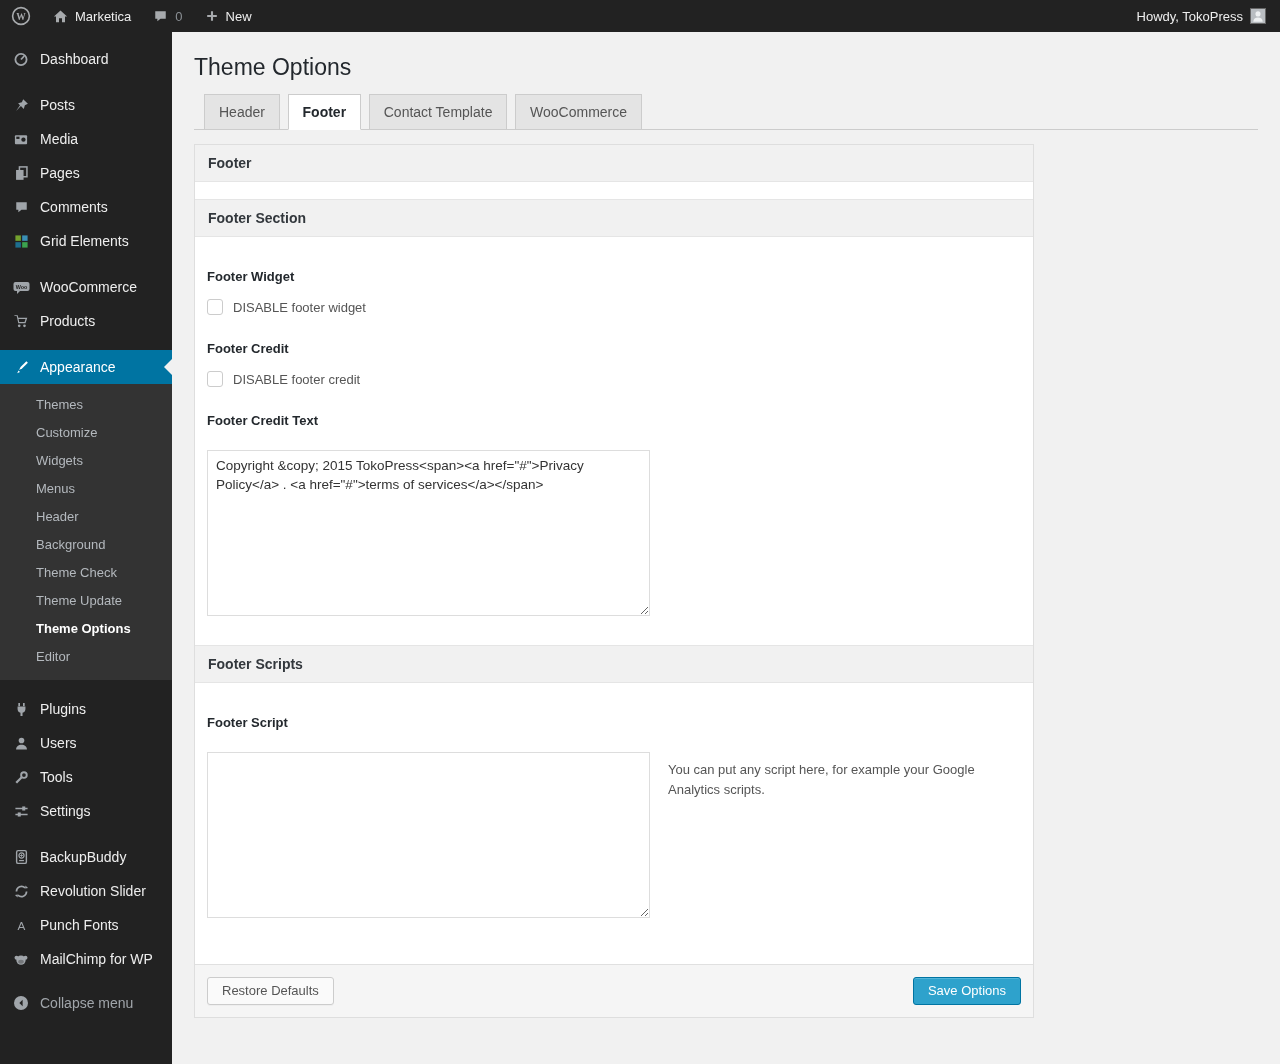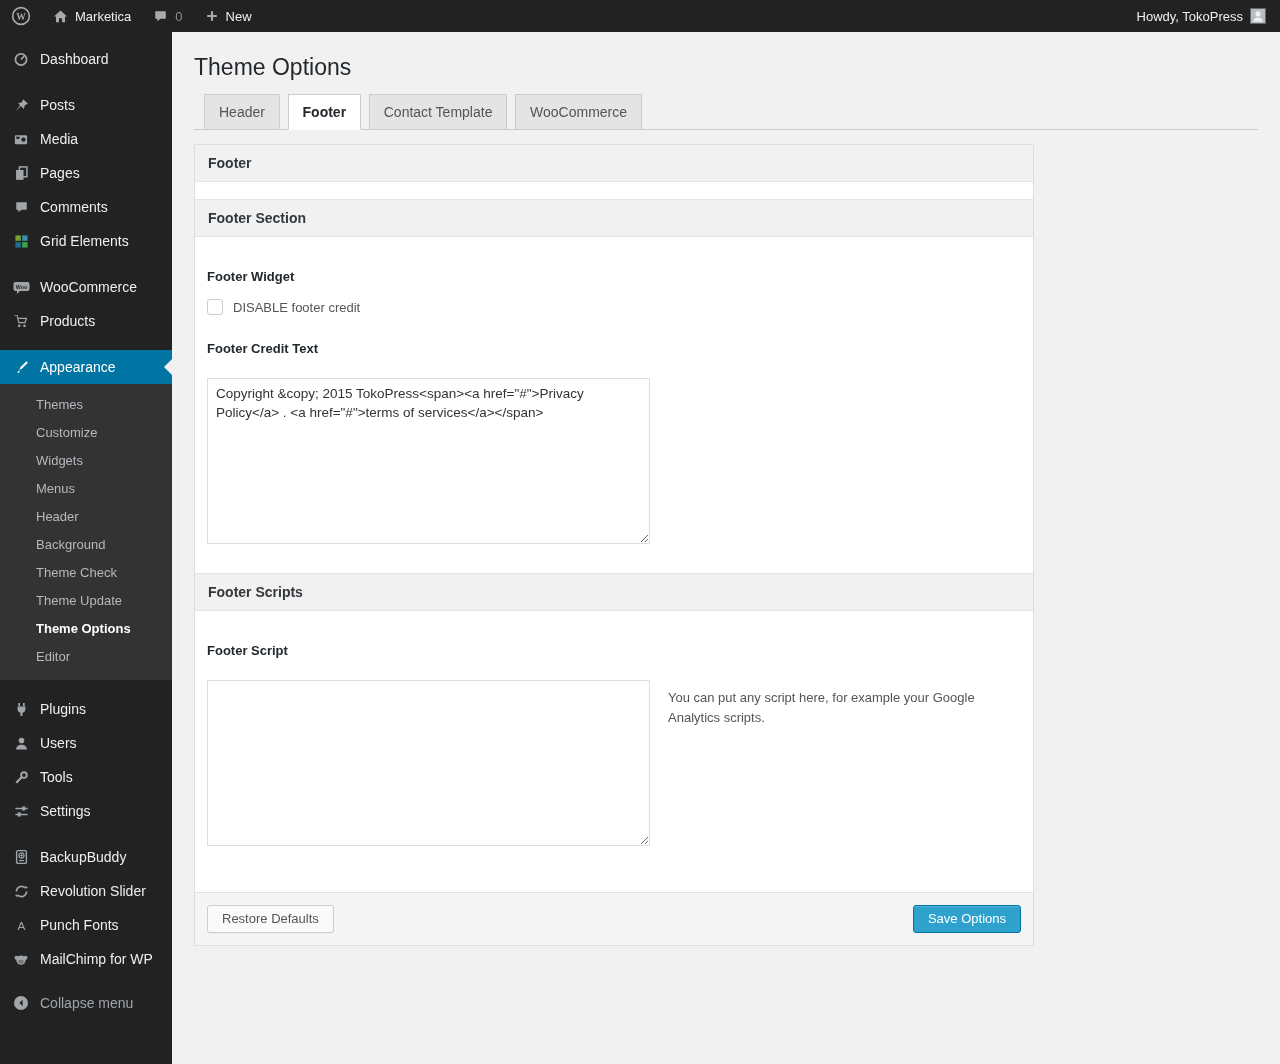--- a/index.html
+++ b/index.html
@@ -375,21 +375,26 @@
       <span class="nav-tab">WooCommerce</span>
     </div>
 
     <div class="panel">
       <div class="sec-head">Footer</div>
       <div class="spacer"></div>
       <div class="sec-head mid">Footer Section</div>
 
       <div class="sec-body">
         <span class="field-label">Footer Widget</span>
-
+        <div class="check-row">
+          <input type="checkbox" style="">
+          <span>DISABLE footer widget</span>
+        </div>
+
+        <span class="field-label">Footer Credit</span>
         <div class="check-row">
           <input type="checkbox" style="">
           <span>DISABLE footer credit</span>
         </div>
 
         <span class="field-label">Footer Credit Text</span>
         <textarea spellcheck="false" style="">Copyright &amp;copy; 2015 TokoPress&lt;span&gt;&lt;a href="#"&gt;Privacy Policy&lt;/a&gt; . &lt;a href="#"&gt;terms of services&lt;/a&gt;&lt;/span&gt;</textarea>
       </div>
 
       <div class="sec-head mid">Footer Scripts</div>

